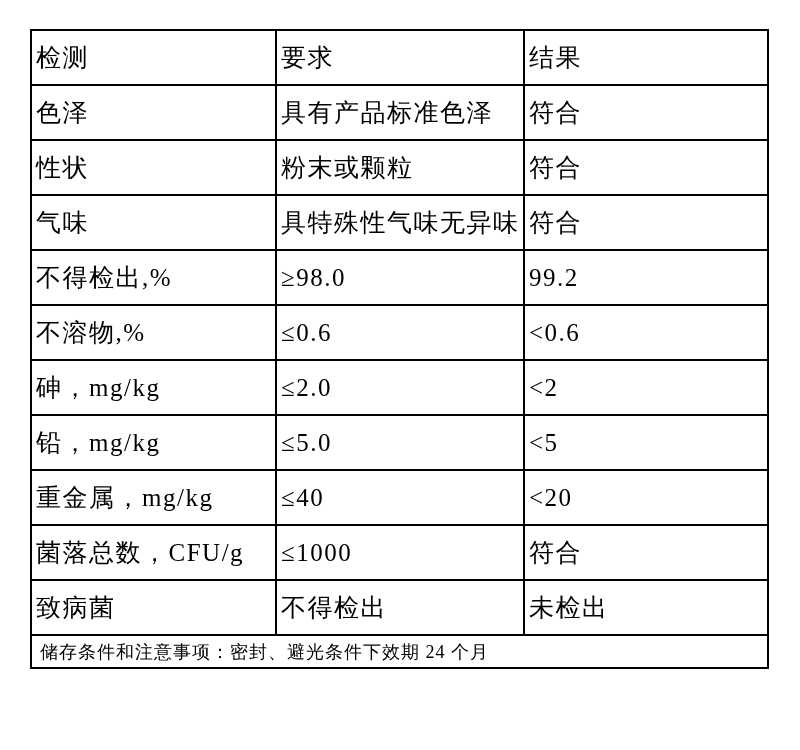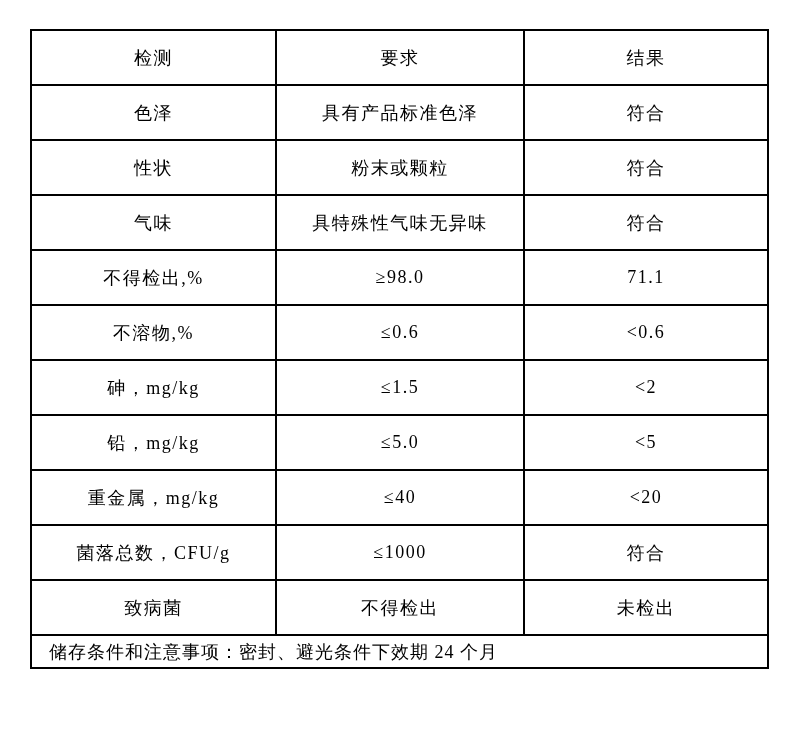--- a/index.html
+++ b/index.html
@@ -24,38 +24,38 @@
     top: 29px;
     width: 737px;
     border-collapse: collapse;
     table-layout: fixed;
     background: #ffffff;
   }
   table.spec-table, table.spec-table td, table.spec-table th {
     border: 2px solid #000000;
   }
   table.spec-table td, table.spec-table th {
-    font-size: 18px;
+    font-size: 25px;
     font-weight: normal;
-    text-align: center;
+    text-align: left;
     vertical-align: middle;
     letter-spacing: 1.5px;
     padding: 0 4px;
     height: 53px;
     overflow: hidden;
     white-space: nowrap;
   }
   col.c1 { width: 245px; }
   col.c2 { width: 248px; }
   col.c3 { width: 244px; }
   tr.footer-row td {
     height: 31px;
     font-size: 18px;
     text-align: left;
-    padding-left: 17px;
+    padding-left: 8px;
     letter-spacing: 1px;
   }
 </style>
 </head>
 <body>
 
 <div class="page">
   <table class="spec-table">
     <colgroup>
       <col class="c1">
@@ -79,30 +79,30 @@
         <td>符合</td>
       </tr>
       <tr>
         <td>气味</td>
         <td>具特殊性气味无异味</td>
         <td>符合</td>
       </tr>
       <tr>
         <td>不得检出,%</td>
         <td>≥98.0</td>
-        <td>71.1</td>
+        <td>99.2</td>
       </tr>
       <tr>
         <td>不溶物,%</td>
         <td>≤0.6</td>
         <td>&lt;0.6</td>
       </tr>
       <tr>
         <td>砷，mg/kg</td>
-        <td>≤1.5</td>
+        <td>≤2.0</td>
         <td>&lt;2</td>
       </tr>
       <tr>
         <td>铅，mg/kg</td>
         <td>≤5.0</td>
         <td>&lt;5</td>
       </tr>
       <tr>
         <td>重金属，mg/kg</td>
         <td>≤40</td>

